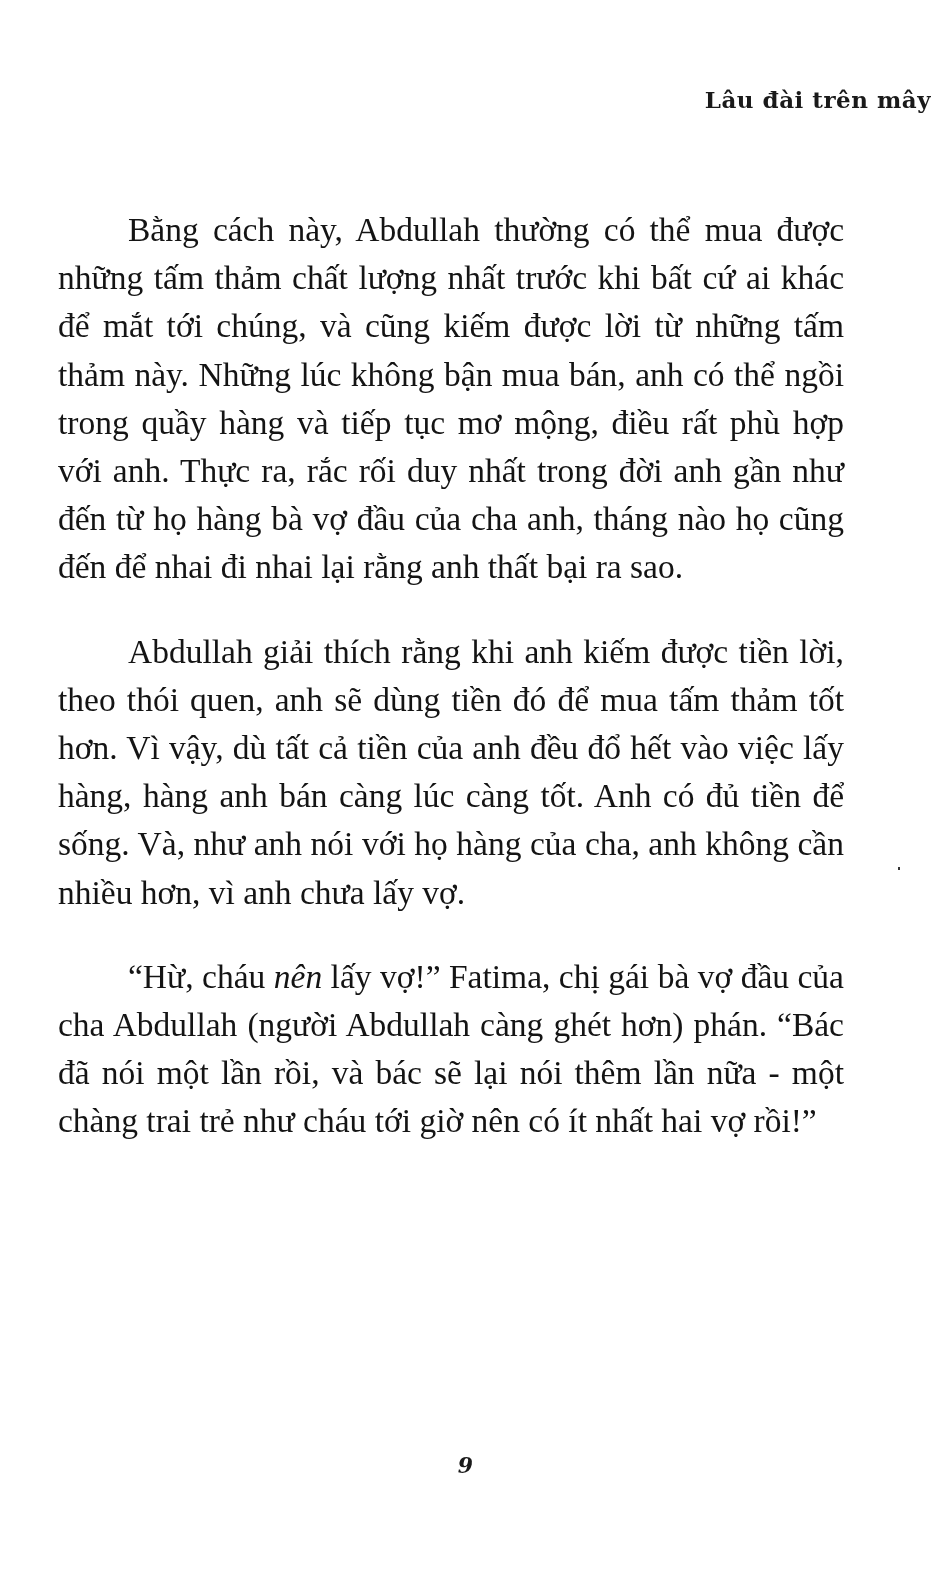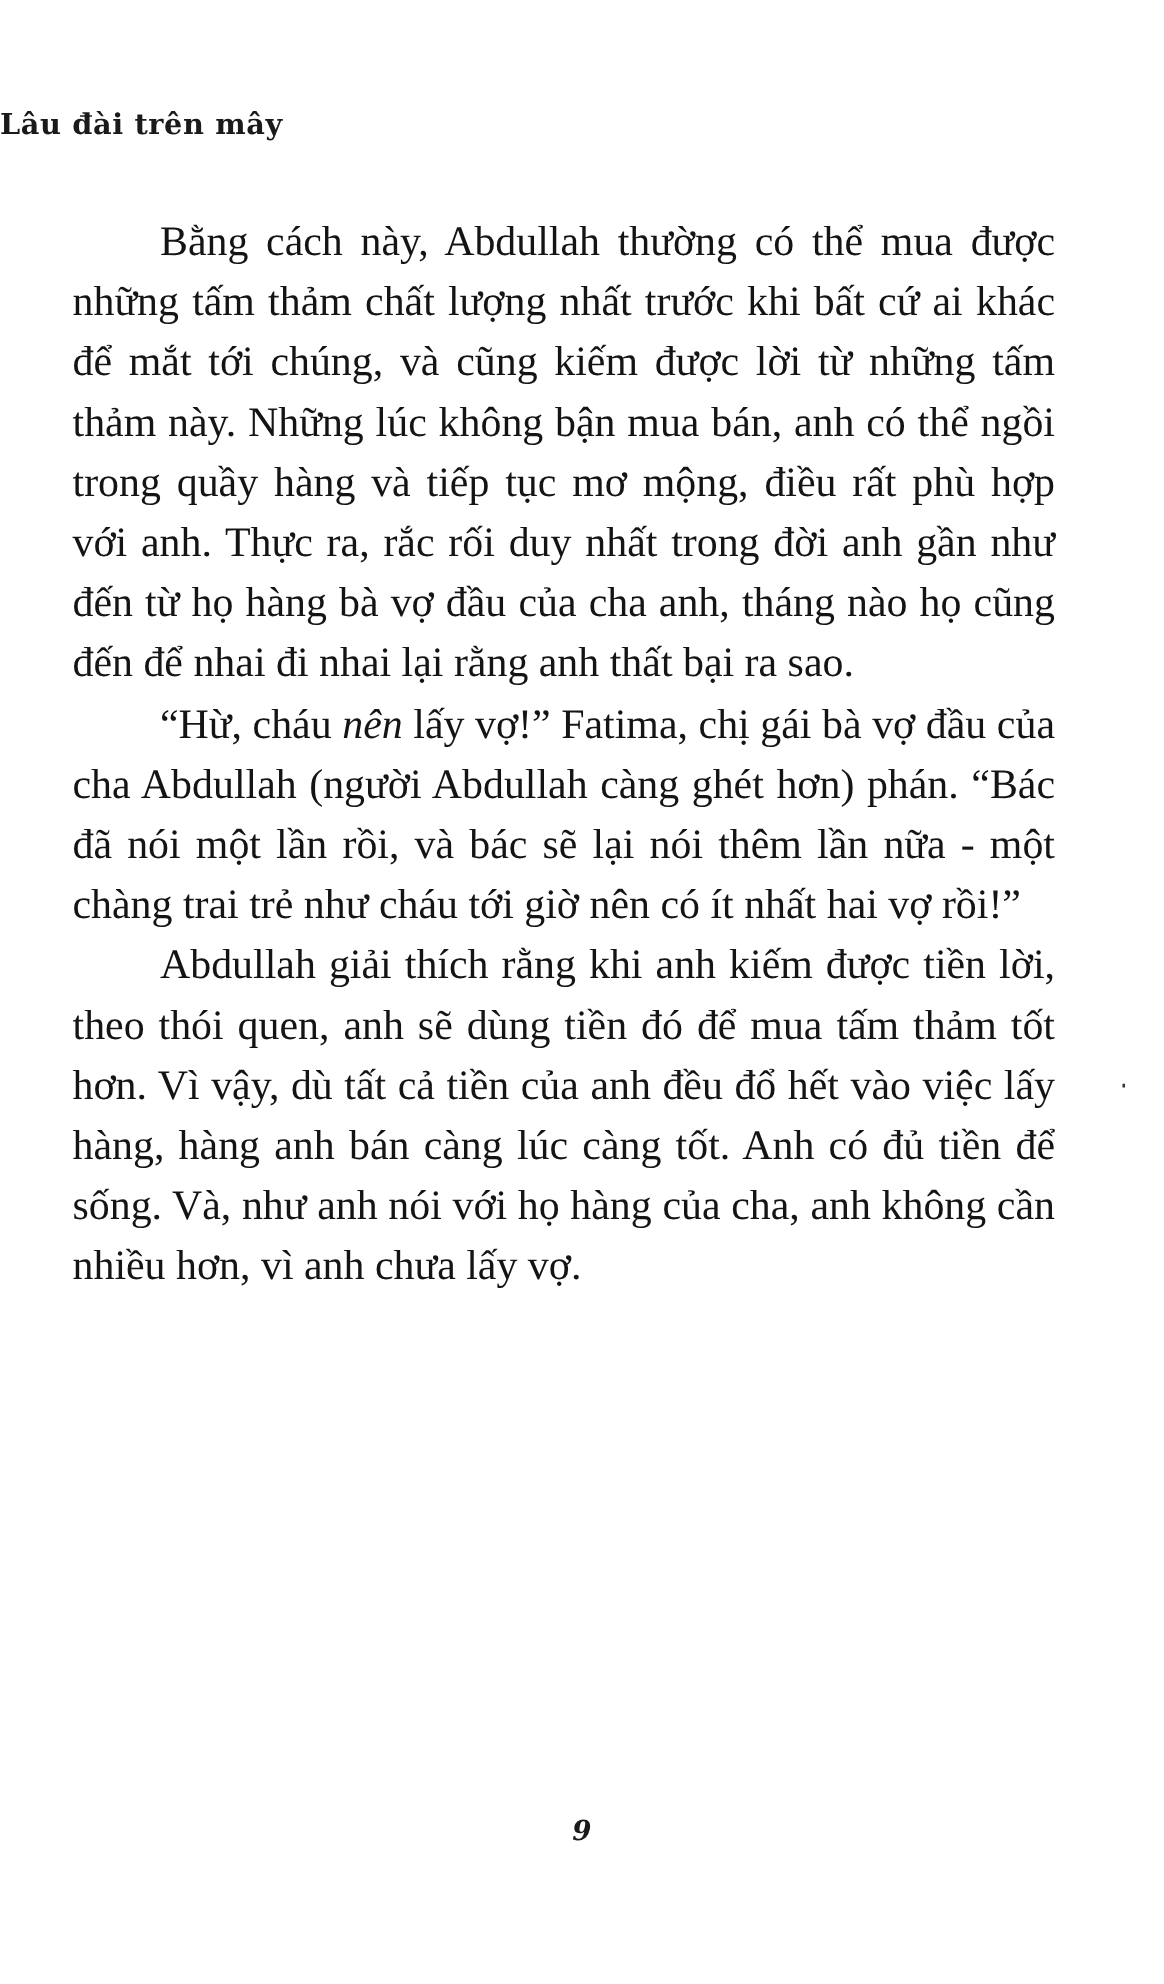--- a/index.html
+++ b/index.html
@@ -12,21 +12,21 @@
       height: 1587px;
       position: relative;
       overflow: hidden;
       color: #111111;
     }
     .running-header {
       position: absolute;
       top: 86px;
       left: 0;
       width: 931px;
-      text-align: left;
+      text-align: right;
       font-family: "DejaVu Serif", serif;
       font-weight: bold;
       font-size: 23px;
       letter-spacing: 0.5px;
       color: #1a1a1a;
     }
     .body-text {
       position: absolute;
       top: 170px;
       left: 58px;
@@ -36,20 +36,21 @@
       line-height: 48.2px;
       color: #141414;
     }
     .para {
       margin: 0;
       text-align: justify;
       text-align-last: left;
     }
     .para.indent {
       text-indent: 70px;
+      margin-top: 36px;
     }
     .para em {
       font-style: italic;
     }
     .page-number {
       position: absolute;
       top: 1452px;
       left: 0;
       width: 931px;
       text-align: center;
@@ -68,19 +69,19 @@
       background: #333;
     }
   </style>
 </head>
 <body>
 
 <div class="running-header">Lâu đài trên mây</div>
 
 <div class="body-text">
   <p class="para indent">Bằng cách này, Abdullah thường có thể mua được những tấm thảm chất lượng nhất trước khi bất cứ ai khác để mắt tới chúng, và cũng kiếm được lời từ những tấm thảm này. Những lúc không bận mua bán, anh có thể ngồi trong quầy hàng và tiếp tục mơ mộng, điều rất phù hợp với anh. Thực ra, rắc rối duy nhất trong đời anh gần như đến từ họ hàng bà vợ đầu của cha anh, tháng nào họ cũng đến để nhai đi nhai lại rằng anh thất bại ra sao.</p>
+  <p class="para indent">Abdullah giải thích rằng khi anh kiếm được tiền lời, theo thói quen, anh sẽ dùng tiền đó để mua tấm thảm tốt hơn. Vì vậy, dù tất cả tiền của anh đều đổ hết vào việc lấy hàng, hàng anh bán càng lúc càng tốt. Anh có đủ tiền để sống. Và, như anh nói với họ hàng của cha, anh không cần nhiều hơn, vì anh chưa lấy vợ.</p>
   <p class="para indent"><span>“Hừ, cháu </span><em>nên</em><span> lấy vợ!” Fatima, chị gái bà vợ đầu của cha Abdullah (người Abdullah càng ghét hơn) phán. “Bác đã nói một lần rồi, và bác sẽ lại nói thêm lần nữa - một chàng trai trẻ như cháu tới giờ nên có ít nhất hai vợ rồi!”</span></p>
-  <p class="para indent">Abdullah giải thích rằng khi anh kiếm được tiền lời, theo thói quen, anh sẽ dùng tiền đó để mua tấm thảm tốt hơn. Vì vậy, dù tất cả tiền của anh đều đổ hết vào việc lấy hàng, hàng anh bán càng lúc càng tốt. Anh có đủ tiền để sống. Và, như anh nói với họ hàng của cha, anh không cần nhiều hơn, vì anh chưa lấy vợ.</p>
 </div>
 
 <div class="speck"></div>
 
 <div class="page-number">9</div>
 
 </body></html>

